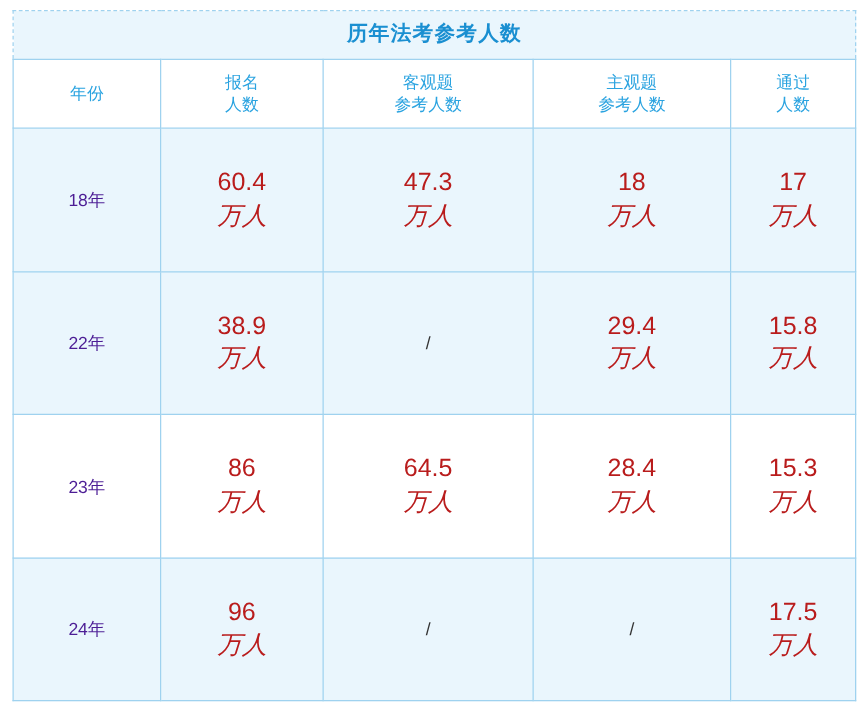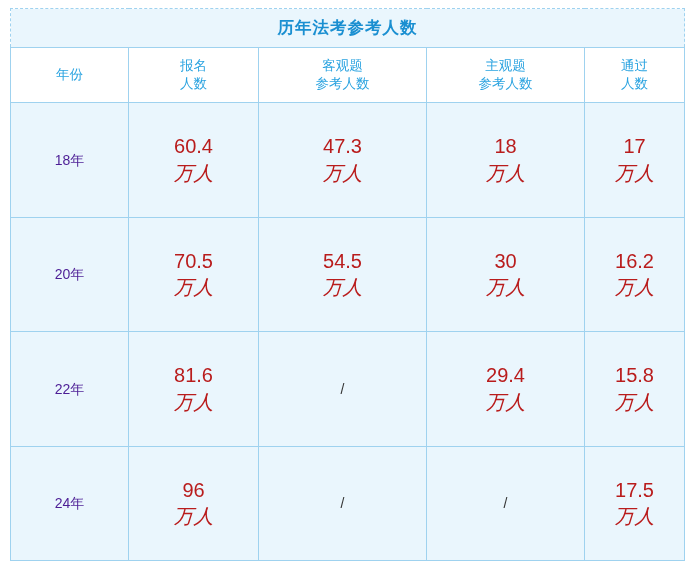--- a/index.html
+++ b/index.html
@@ -135,60 +135,60 @@
           <span class="num">18</span>
           <span class="unit">万人</span>
         </td>
         <td class="val-cell">
           <span class="num">17</span>
           <span class="unit">万人</span>
         </td>
       </tr>
 
 
-      <tr class="row-alt">
-        <td class="year-cell">20年</td>
-        <td class="val-cell">
-          <span class="num">70.5</span>
-          <span class="unit">万人</span>
-        </td>
-        <td class="val-cell">
-          <span class="num">54.5</span>
-          <span class="unit">万人</span>
-        </td>
-        <td class="val-cell">
-          <span class="num">30</span>
-          <span class="unit">万人</span>
-        </td>
-        <td class="val-cell">
-          <span class="num">16.2</span>
-          <span class="unit">万人</span>
-        </td>
-      </tr>
 
 
       <tr class="row-alt">
         <td class="year-cell">22年</td>
         <td class="val-cell">
-          <span class="num">81.6</span>
+          <span class="num">38.9</span>
           <span class="unit">万人</span>
         </td>
         <td class="val-cell slash">
           <span class="num">/</span>
         </td>
         <td class="val-cell">
           <span class="num">29.4</span>
           <span class="unit">万人</span>
         </td>
         <td class="val-cell">
           <span class="num">15.8</span>
           <span class="unit">万人</span>
         </td>
       </tr>
 
+      <tr class="row-plain">
+        <td class="year-cell">23年</td>
+        <td class="val-cell">
+          <span class="num">86</span>
+          <span class="unit">万人</span>
+        </td>
+        <td class="val-cell">
+          <span class="num">64.5</span>
+          <span class="unit">万人</span>
+        </td>
+        <td class="val-cell">
+          <span class="num">28.4</span>
+          <span class="unit">万人</span>
+        </td>
+        <td class="val-cell">
+          <span class="num">15.3</span>
+          <span class="unit">万人</span>
+        </td>
+      </tr>
 
       <tr class="row-alt">
         <td class="year-cell">24年</td>
         <td class="val-cell">
           <span class="num">96</span>
           <span class="unit">万人</span>
         </td>
         <td class="val-cell slash">
           <span class="num">/</span>
         </td>

